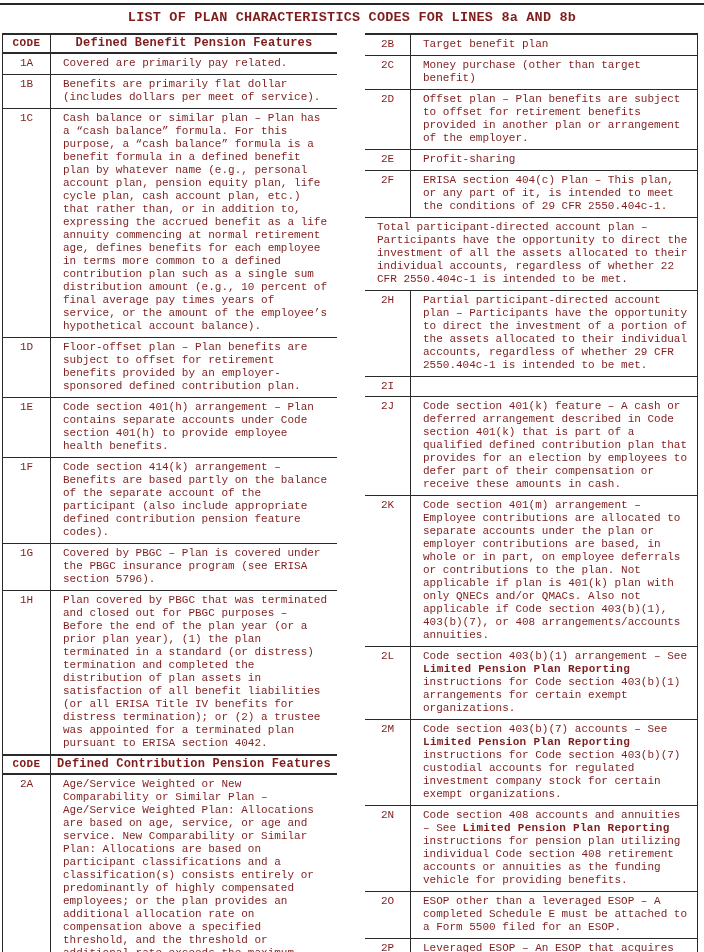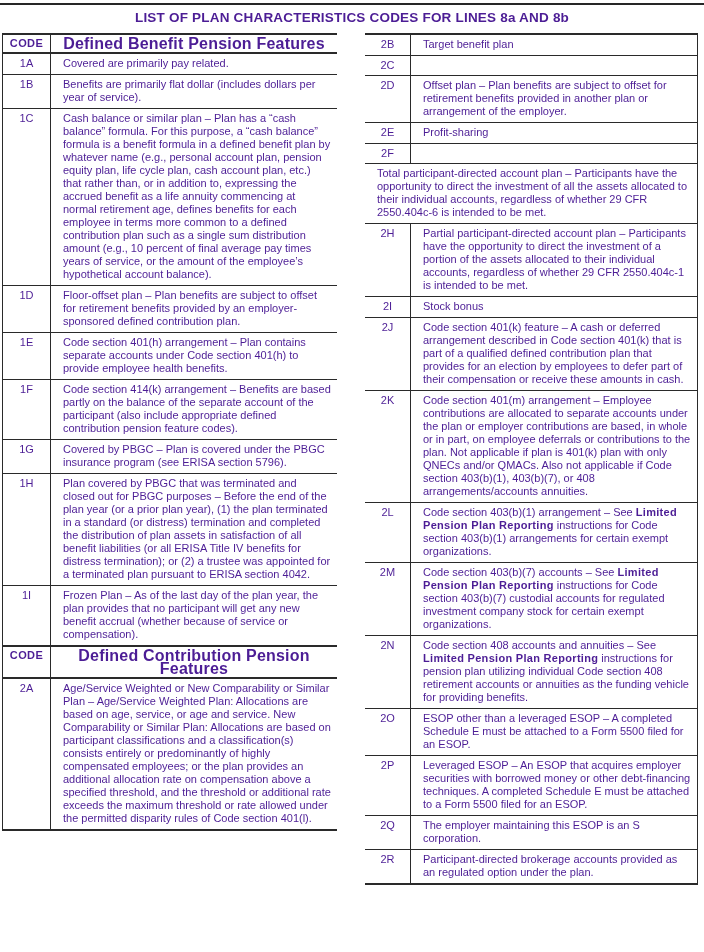--- a/index.html
+++ b/index.html
@@ -2,22 +2,22 @@
 <html><head>
 <meta charset="utf-8">
 <style>
   * { box-sizing: border-box; }
   html, body { margin: 0; padding: 0; background: #ffffff; }
   .page {
     position: relative;
     width: 704px;
     height: 952px;
     background: #ffffff;
-    color: #4c1d95;
-    font-family: Liberation Sans, sans-serif;
+    color: #7f1d1d;
+    font-family: Liberation Mono, monospace;
     overflow: hidden;
   }
   .top-rule {
     position: absolute;
     top: 3px; left: 0;
     width: 704px; height: 2px;
     background: #262626;
   }
   .title {
     position: absolute;
@@ -66,21 +66,21 @@
   }
   .right-t .code-cell { width: 46px; flex: 0 0 46px; }
   .desc-cell {
     flex: 1;
     padding: 3px 6px 4px 12px;
   }
   .head-title {
     flex: 1;
     text-align: center;
     padding: 2px 4px;
-    font-size: 16px;
+    font-size: 12px;
     letter-spacing: 0.2px;
   }
   .thead .code-cell { padding: 2px; letter-spacing: 0.4px; }
   b { font-weight: 700; letter-spacing: 0.3px; }
 </style>
 </head>
 <body>
 
 <div class="page">
   <div class="top-rule"></div>
@@ -92,21 +92,21 @@
     <div class="head-title">Defined Benefit Pension Features</div>
   </div>
 
   <div class="trow">
     <div class="code-cell">1A</div>
     <div class="desc-cell"><span>Covered are primarily pay related.</span></div>
   </div>
 
   <div class="trow">
     <div class="code-cell">1B</div>
-    <div class="desc-cell"><span>Benefits are primarily flat dollar (includes dollars per year of service).</span></div>
+    <div class="desc-cell"><span>Benefits are primarily flat dollar (includes dollars per meet of service).</span></div>
   </div>
 
   <div class="trow">
     <div class="code-cell">1C</div>
     <div class="desc-cell"><span>Cash balance or similar plan – Plan has a “cash balance” formula. For this purpose, a “cash balance” formula is a benefit formula in a defined benefit plan by whatever name (e.g., personal account plan, pension equity plan, life cycle plan, cash account plan, etc.) that rather than, or in addition to, expressing the accrued benefit as a life annuity commencing at normal retirement age, defines benefits for each employee in terms more common to a defined contribution plan such as a single sum distribution amount (e.g., 10 percent of final average pay times years of service, or the amount of the employee’s hypothetical account balance).</span></div>
   </div>
 
   <div class="trow">
     <div class="code-cell">1D</div>
     <div class="desc-cell"><span>Floor-offset plan – Plan benefits are subject to offset for retirement benefits provided by an employer-sponsored defined contribution plan.</span></div>
@@ -125,72 +125,69 @@
   <div class="trow">
     <div class="code-cell">1G</div>
     <div class="desc-cell"><span>Covered by PBGC – Plan is covered under the PBGC insurance program (see ERISA section 5796).</span></div>
   </div>
 
   <div class="trow">
     <div class="code-cell">1H</div>
     <div class="desc-cell"><span>Plan covered by PBGC that was terminated and closed out for PBGC purposes – Before the end of the plan year (or a prior plan year), (1) the plan terminated in a standard (or distress) termination and completed the distribution of plan assets in satisfaction of all benefit liabilities (or all ERISA Title IV benefits for distress termination); or (2) a trustee was appointed for a terminated plan pursuant to ERISA section 4042.</span></div>
   </div>
 
-  <div class="trow">
-    <div class="code-cell">1I</div>
-    <div class="desc-cell"><span>Frozen Plan – As of the last day of the plan year, the plan provides that no participant will get any new benefit accrual (whether because of service or compensation).</span></div>
-  </div>
 
   <div class="thead">
     <div class="code-cell">CODE</div>
     <div class="head-title">Defined Contribution Pension Features</div>
   </div>
 
   <div class="trow">
     <div class="code-cell">2A</div>
     <div class="desc-cell"><span>Age/Service Weighted or New Comparability or Similar Plan – Age/Service Weighted Plan: Allocations are based on age, service, or age and service. New Comparability or Similar Plan: Allocations are based on participant classifications and a classification(s) consists entirely or predominantly of highly compensated employees; or the plan provides an additional allocation rate on compensation above a specified threshold, and the threshold or additional rate exceeds the maximum threshold or rate allowed under the permitted disparity rules of Code section 401(l).</span></div>
   </div>
 </div>
     <div class="gutter"></div>
     <div class="dtable right-t col-right">
   <div class="trow">
     <div class="code-cell">2B</div>
     <div class="desc-cell"><span>Target benefit plan</span></div>
   </div>
 
   <div class="trow">
     <div class="code-cell">2C</div>
+    <div class="desc-cell"><span>Money purchase (other than target benefit)</span></div>
   </div>
 
   <div class="trow">
     <div class="code-cell">2D</div>
     <div class="desc-cell"><span>Offset plan – Plan benefits are subject to offset for retirement benefits provided in another plan or arrangement of the employer.</span></div>
   </div>
 
   <div class="trow">
     <div class="code-cell">2E</div>
     <div class="desc-cell"><span>Profit-sharing</span></div>
   </div>
 
   <div class="trow">
     <div class="code-cell">2F</div>
-  </div>
-
-  <div class="trow">
-    <div class="desc-cell"><span>Total participant-directed account plan – Participants have the opportunity to direct the investment of all the assets allocated to their individual accounts, regardless of whether 29 CFR 2550.404c-6 is intended to be met.</span></div>
+    <div class="desc-cell"><span>ERISA section 404(c) Plan – This plan, or any part of it, is intended to meet the conditions of 29 CFR 2550.404c-1.</span></div>
+  </div>
+
+  <div class="trow">
+    <div class="desc-cell"><span>Total participant-directed account plan – Participants have the opportunity to direct the investment of all the assets allocated to their individual accounts, regardless of whether 22 CFR 2550.404c-1 is intended to be met.</span></div>
   </div>
 
   <div class="trow">
     <div class="code-cell">2H</div>
     <div class="desc-cell"><span>Partial participant-directed account plan – Participants have the opportunity to direct the investment of a portion of the assets allocated to their individual accounts, regardless of whether 29 CFR 2550.404c-1 is intended to be met.</span></div>
   </div>
 
   <div class="trow">
     <div class="code-cell">2I</div>
-    <div class="desc-cell"><span>Stock bonus</span></div>
   </div>
 
   <div class="trow">
     <div class="code-cell">2J</div>
     <div class="desc-cell"><span>Code section 401(k) feature – A cash or deferred arrangement described in Code section 401(k) that is part of a qualified defined contribution plan that provides for an election by employees to defer part of their compensation or receive these amounts in cash.</span></div>
   </div>
 
   <div class="trow">
     <div class="code-cell">2K</div>
     <div class="desc-cell"><span>Code section 401(m) arrangement – Employee contributions are allocated to separate accounts under the plan or employer contributions are based, in whole or in part, on employee deferrals or contributions to the plan. Not applicable if plan is 401(k) plan with only QNECs and/or QMACs. Also not applicable if Code section 403(b)(1), 403(b)(7), or 408 arrangements/accounts annuities.</span></div>

